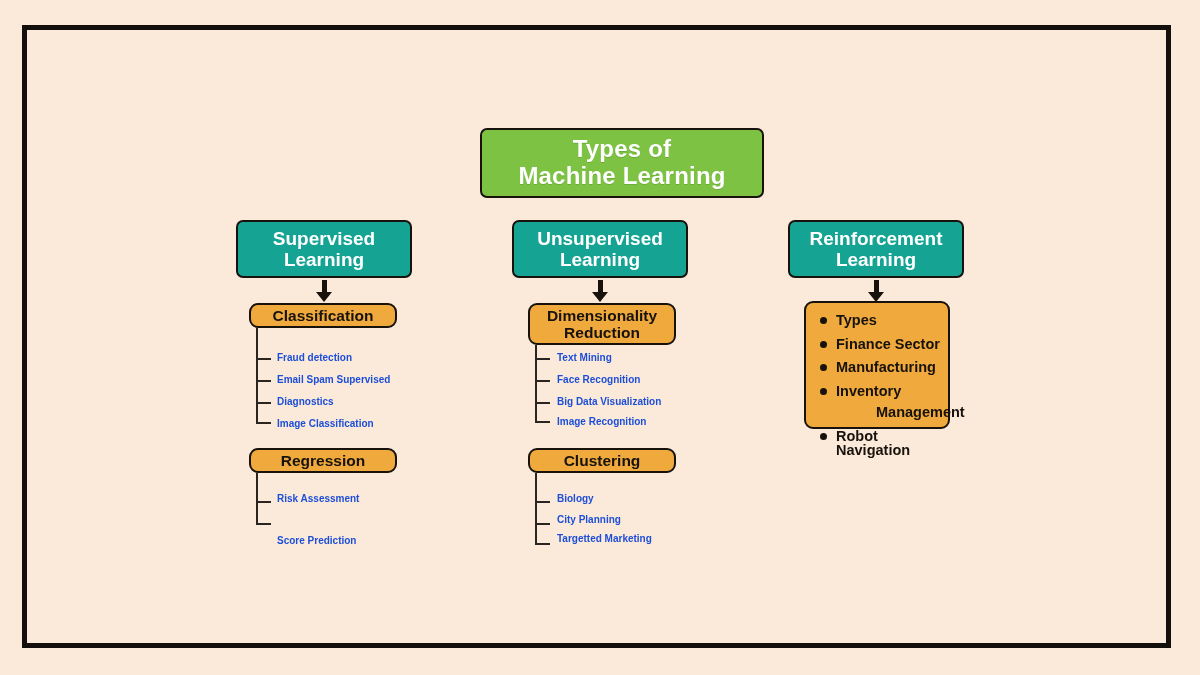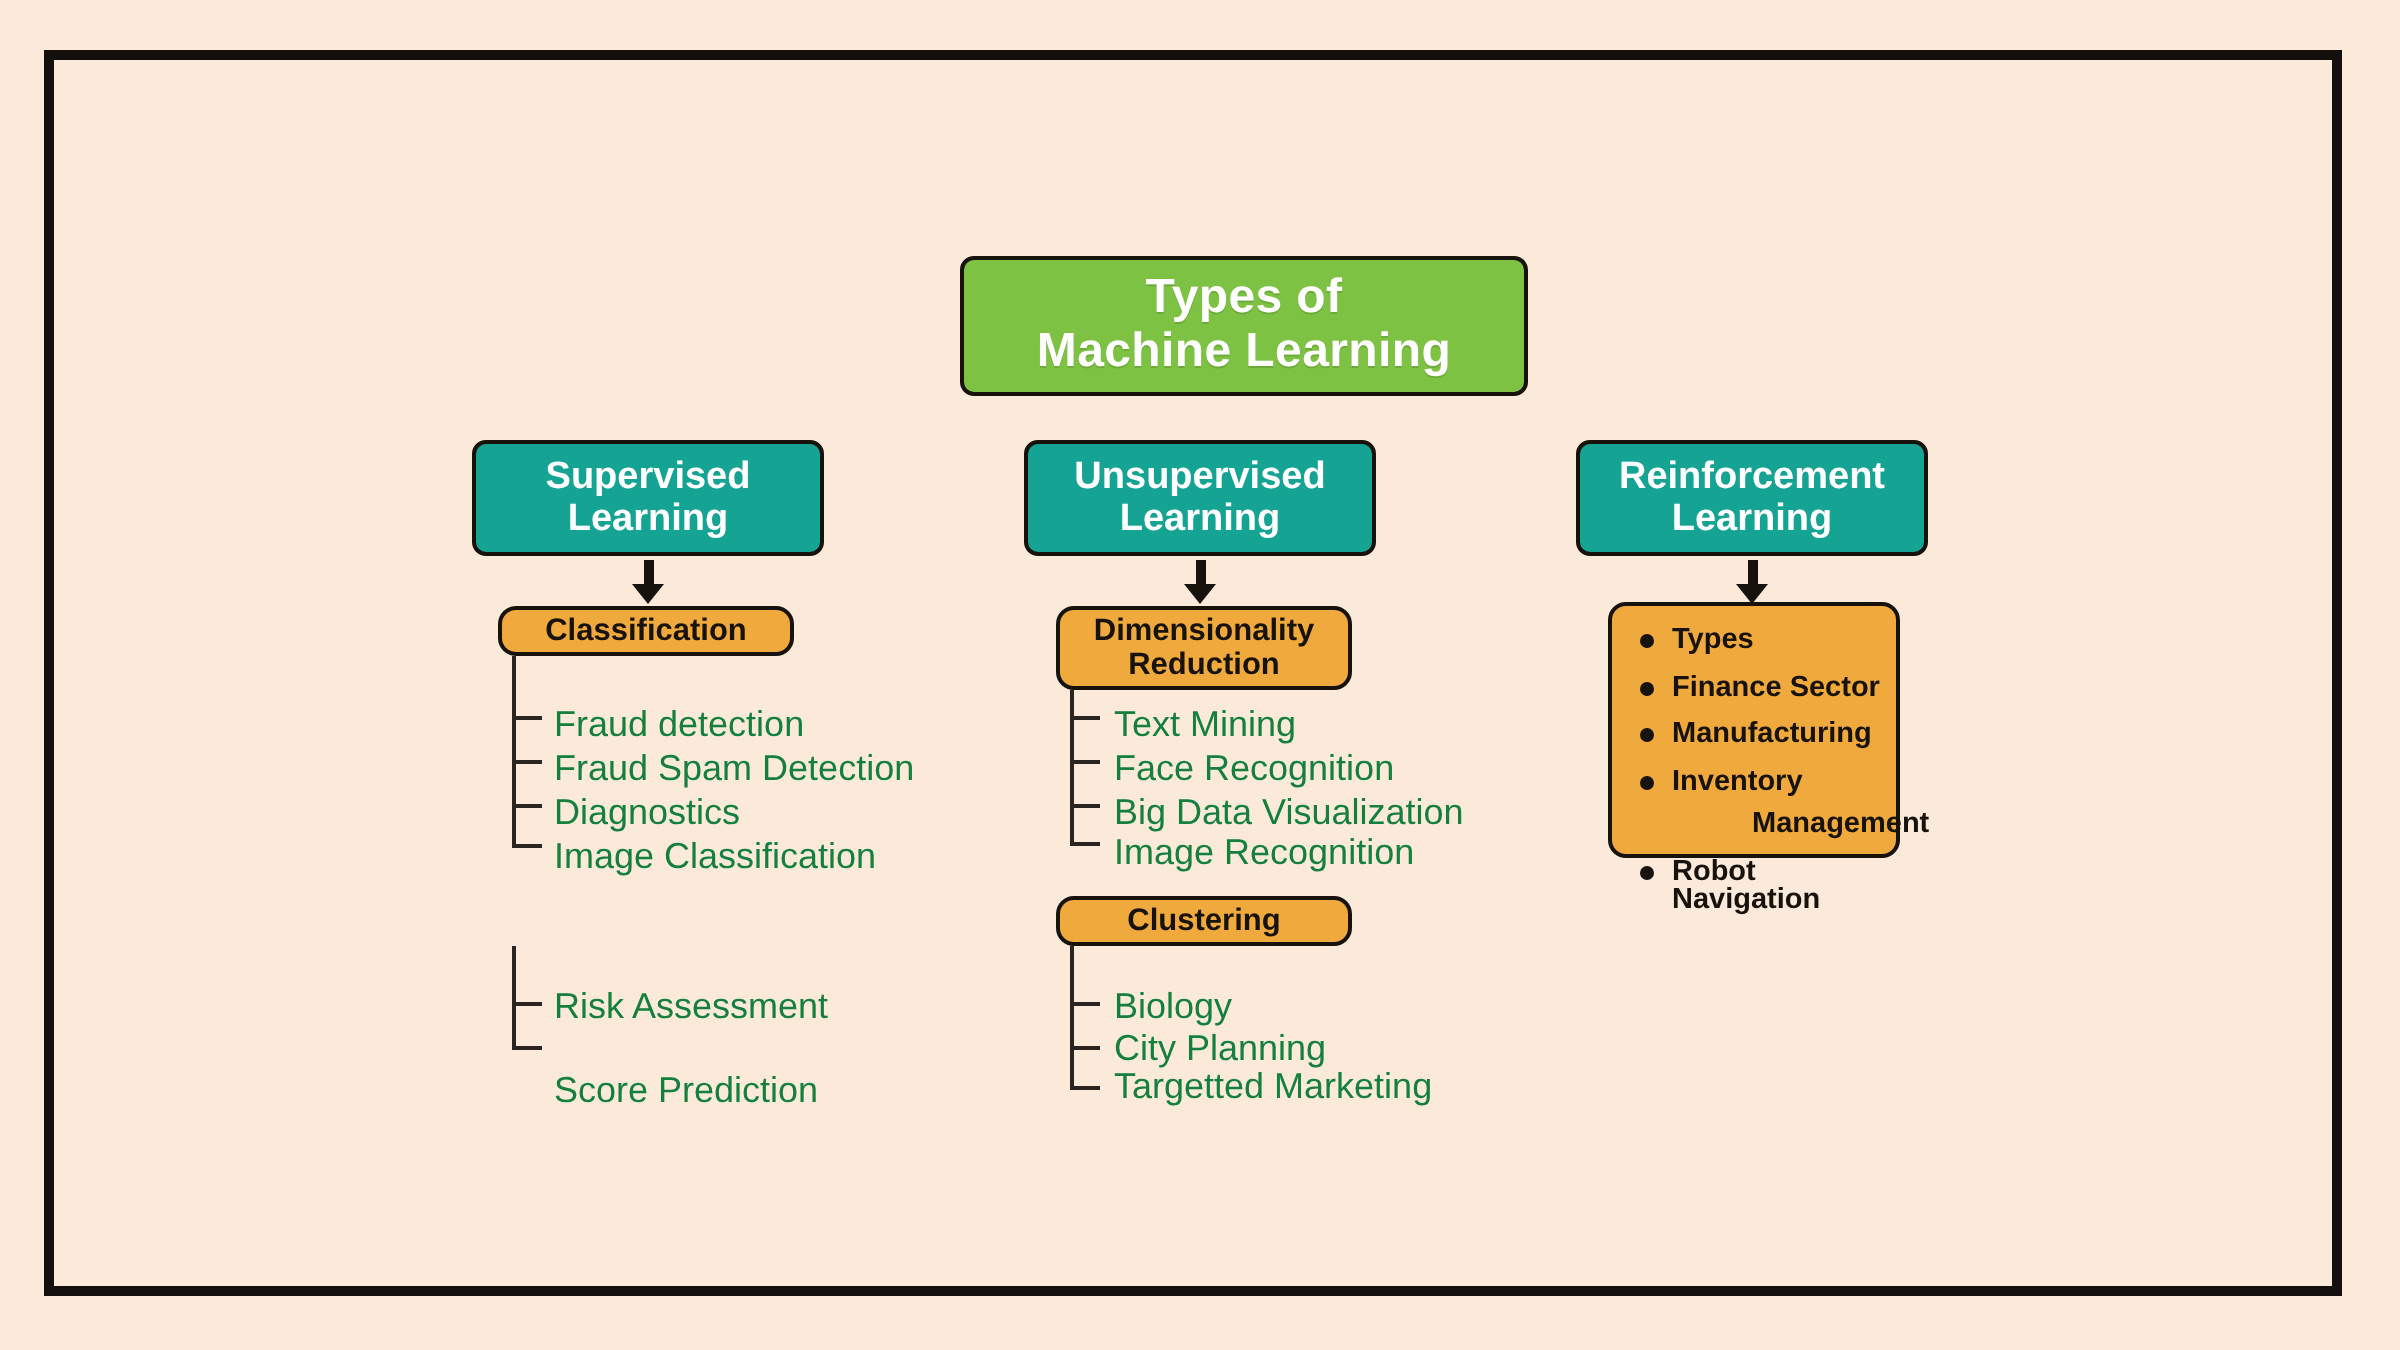--- a/index.html
+++ b/index.html
@@ -117,23 +117,23 @@
     position: absolute;
     left: 0;
     width: 15px;
     height: 2px;
     background: #2a2520;
   }
 
   
   .leaf {
     position: absolute;
-    font-size: 18px;
-    font-weight: normal;
-    color: #15803d;
+    font-size: 10px;
+    font-weight: bold;
+    color: #1d4ed8;
     white-space: nowrap;
     line-height: 1;
   }
 
   
   .bullet-row {
     display: flex;
     align-items: flex-start;
     font-size: 14.5px;
     font-weight: bold;
@@ -186,24 +186,29 @@
   </div>
 
   <div class="tree" style="left:256px; top:328px; width:17px; height:96px;">
     <div class="spine" style="height:96px;"></div>
     <div class="tick" style="top:30px;"></div>
     <div class="tick" style="top:52px;"></div>
     <div class="tick" style="top:74px;"></div>
     <div class="tick" style="top:94px;"></div>
   </div>
   <div class="leaf" style="left:277px; top:353px;">Fraud detection</div>
-  <div class="leaf" style="left:277px; top:375px;">Fraud Spam Detection</div>
+  <div class="leaf" style="left:277px; top:375px;">Email Spam Supervised</div>
   <div class="leaf" style="left:277px; top:397px;">Diagnostics</div>
   <div class="leaf" style="left:277px; top:419px;">Image Classification</div>
 
+  <div class="node node-sub" style="left:249px; top:448px; width:148px; height:25px;">
+    <div>
+      <div>Regression</div>
+    </div>
+  </div>
 
   <div class="tree" style="left:256px; top:473px; width:17px; height:52px;">
     <div class="spine" style="height:52px;"></div>
     <div class="tick" style="top:28px;"></div>
     <div class="tick" style="top:50px;"></div>
   </div>
   <div class="leaf" style="left:277px; top:494px;">Risk Assessment</div>
   <div class="leaf" style="left:277px; top:536px;">Score Prediction</div>
 
   <div class="node node-cat" style="left:512px; top:220px; width:176px; height:58px;">

